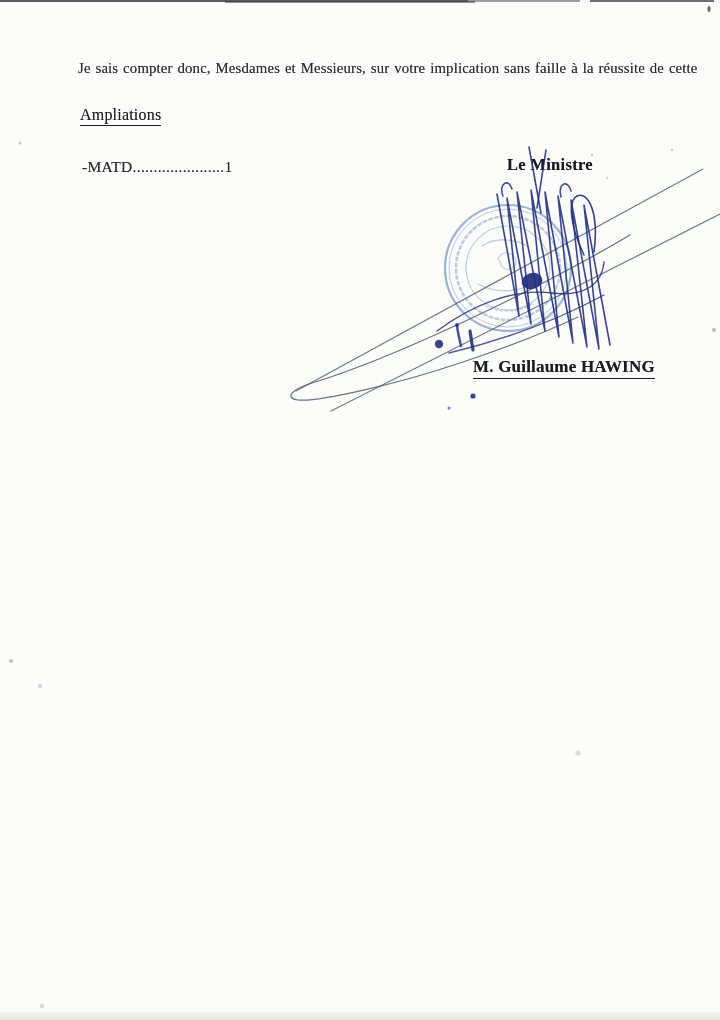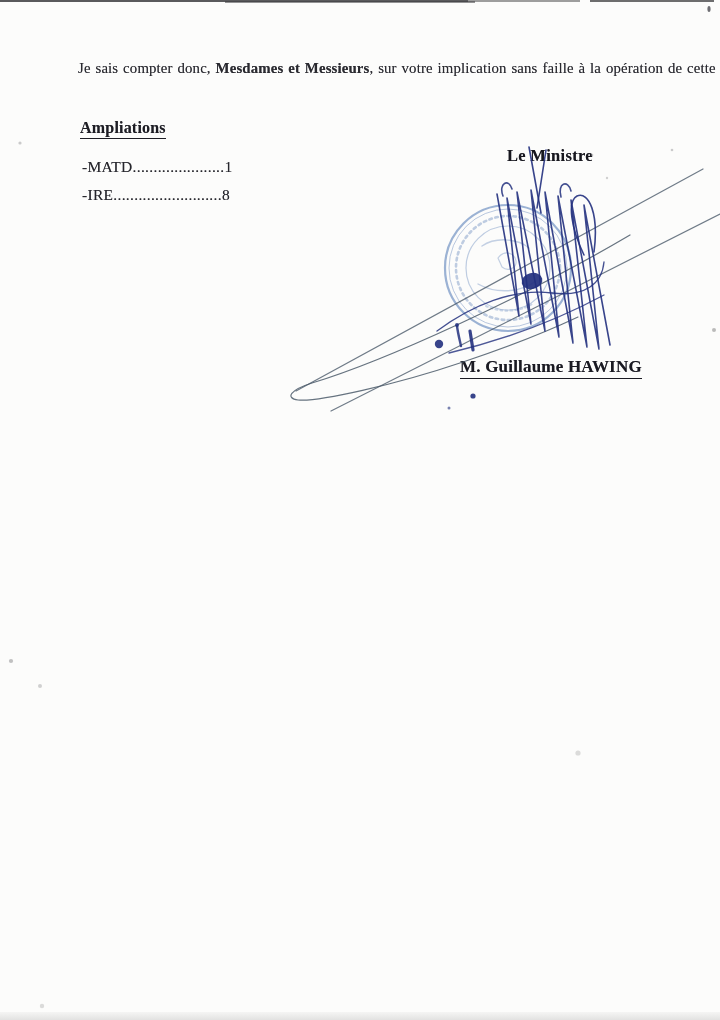--- a/index.html
+++ b/index.html
@@ -15,63 +15,62 @@
   .scan-bottom{
     position:absolute;left:0;bottom:0;width:720px;height:8px;
     background:linear-gradient(#f5f5f4,#e2e2e1);
   }
   .paragraph{
     position:absolute;left:78px;top:50px;width:610px;
     font-size:14.8px;line-height:37px;letter-spacing:.15px;word-spacing:1px;
     color:#2a2a30;text-shadow:0 0 .4px rgba(45,45,55,.55);
   }
   .para-line{white-space:nowrap;}
-  .bold{font-weight:700;}
+  .bold{font-weight:400;}
   .ampliations-title{
-    position:absolute;left:80px;top:119px;
-    font-size:16px;font-weight:700;letter-spacing:.2px;
+    position:absolute;left:80px;top:106px;
+    font-size:16px;font-weight:400;letter-spacing:.2px;
     color:#1d1d24;border-bottom:1.8px solid #1d1d24;padding-bottom:1px;
     text-shadow:0 0 .4px rgba(40,40,50,.5);
   }
   .ampliations-list{
     position:absolute;left:78px;top:149px;margin:4px;padding:0;list-style:none;
     font-size:15.5px;line-height:27.6px;letter-spacing:.3px;color:#26262c;
     text-shadow:0 0 .4px rgba(45,45,55,.5);
   }
   .minister-title{
-    position:absolute;left:507px;top:146px;
+    position:absolute;left:507px;top:155px;
     font-size:16.5px;font-weight:700;letter-spacing:.3px;color:#17171e;
     text-shadow:0 0 .4px rgba(30,30,45,.55);
   }
   .minister-name{
-    position:absolute;left:460px;top:357px;
+    position:absolute;left:473px;top:357px;
     font-size:17px;font-weight:700;letter-spacing:.2px;color:#1a1a22;
     border-bottom:1.9px solid #1a1a22;padding-bottom:1px;
     text-shadow:0 0 .4px rgba(30,30,45,.55);
   }
   svg.overlay{position:absolute;left:0;top:0;pointer-events:none;}
 </style>
 </head>
 <body>
 
 <div class="page">
 
   <div class="scan-seg" style="left:0;top:0;width:468px;height:2px;opacity:.85;"></div>
   <div class="scan-seg" style="left:468px;top:0;width:112px;height:2px;opacity:.5;"></div>
   <div class="scan-seg" style="left:590px;top:0;width:124px;height:2px;opacity:.75;"></div>
   <div class="scan-seg" style="left:225px;top:1px;width:250px;height:2px;opacity:.55;"></div>
 
   <div class="paragraph">
-    <div class="para-line"><span>Je sais compter donc, </span><span class="bold">Mesdames et Messieurs</span><span>, sur votre implication sans faille à la opération de cette</span></div>
+    <div class="para-line"><span>Je sais compter donc, </span><span class="bold">Mesdames et Messieurs</span><span>, sur votre implication sans faille à la réussite de cette</span></div>
   </div>
 
   <div class="ampliations-title">Ampliations</div>
   <ul class="ampliations-list">
     <li>-MATD......................1</li>
-    <li>-IRE..........................8</li>
   </ul>
 
   <div class="minister-title">Le Ministre</div>
   <div class="minister-name">M. Guillaume HAWING</div>
 
   <svg class="overlay" width="720" height="1020" viewBox="0 0 720 1020">
 
     <g fill="none" stroke-linecap="round" stroke="#8aa4cc">
       <circle cx="508" cy="268" r="63" stroke-width="2.2" opacity="0.85"></circle>
       <circle cx="508" cy="268" r="59" stroke-width="1" opacity="0.6"></circle>

